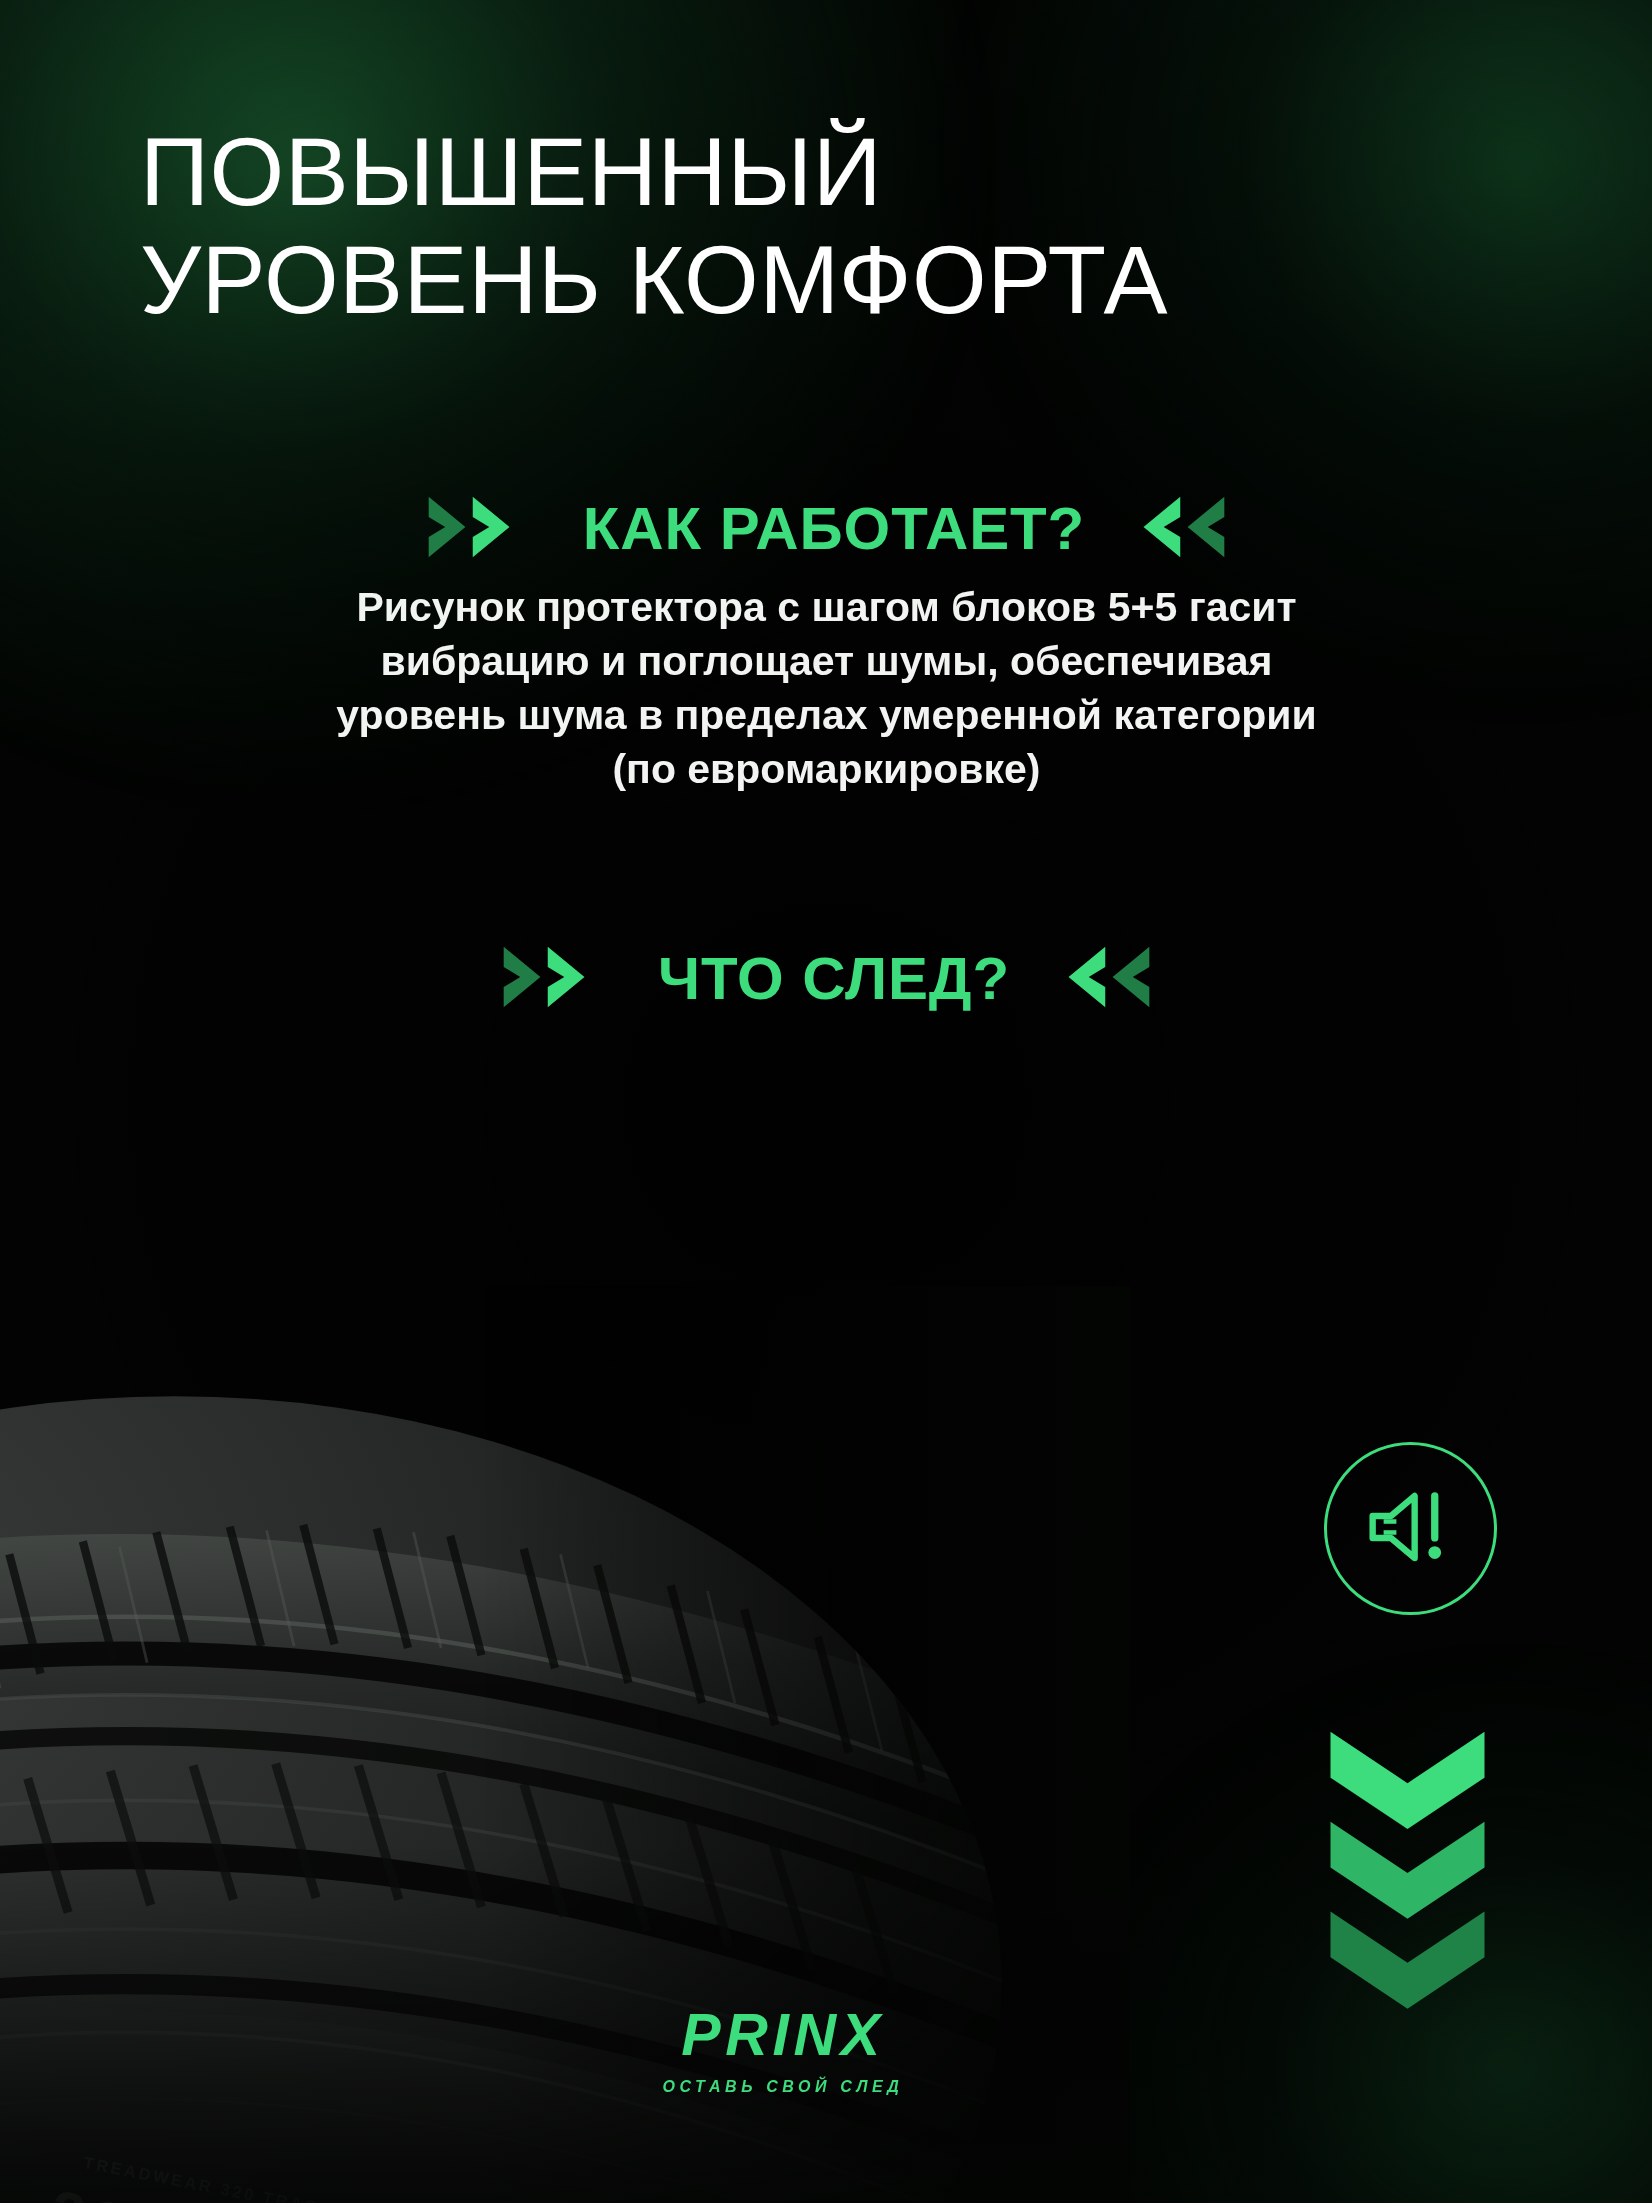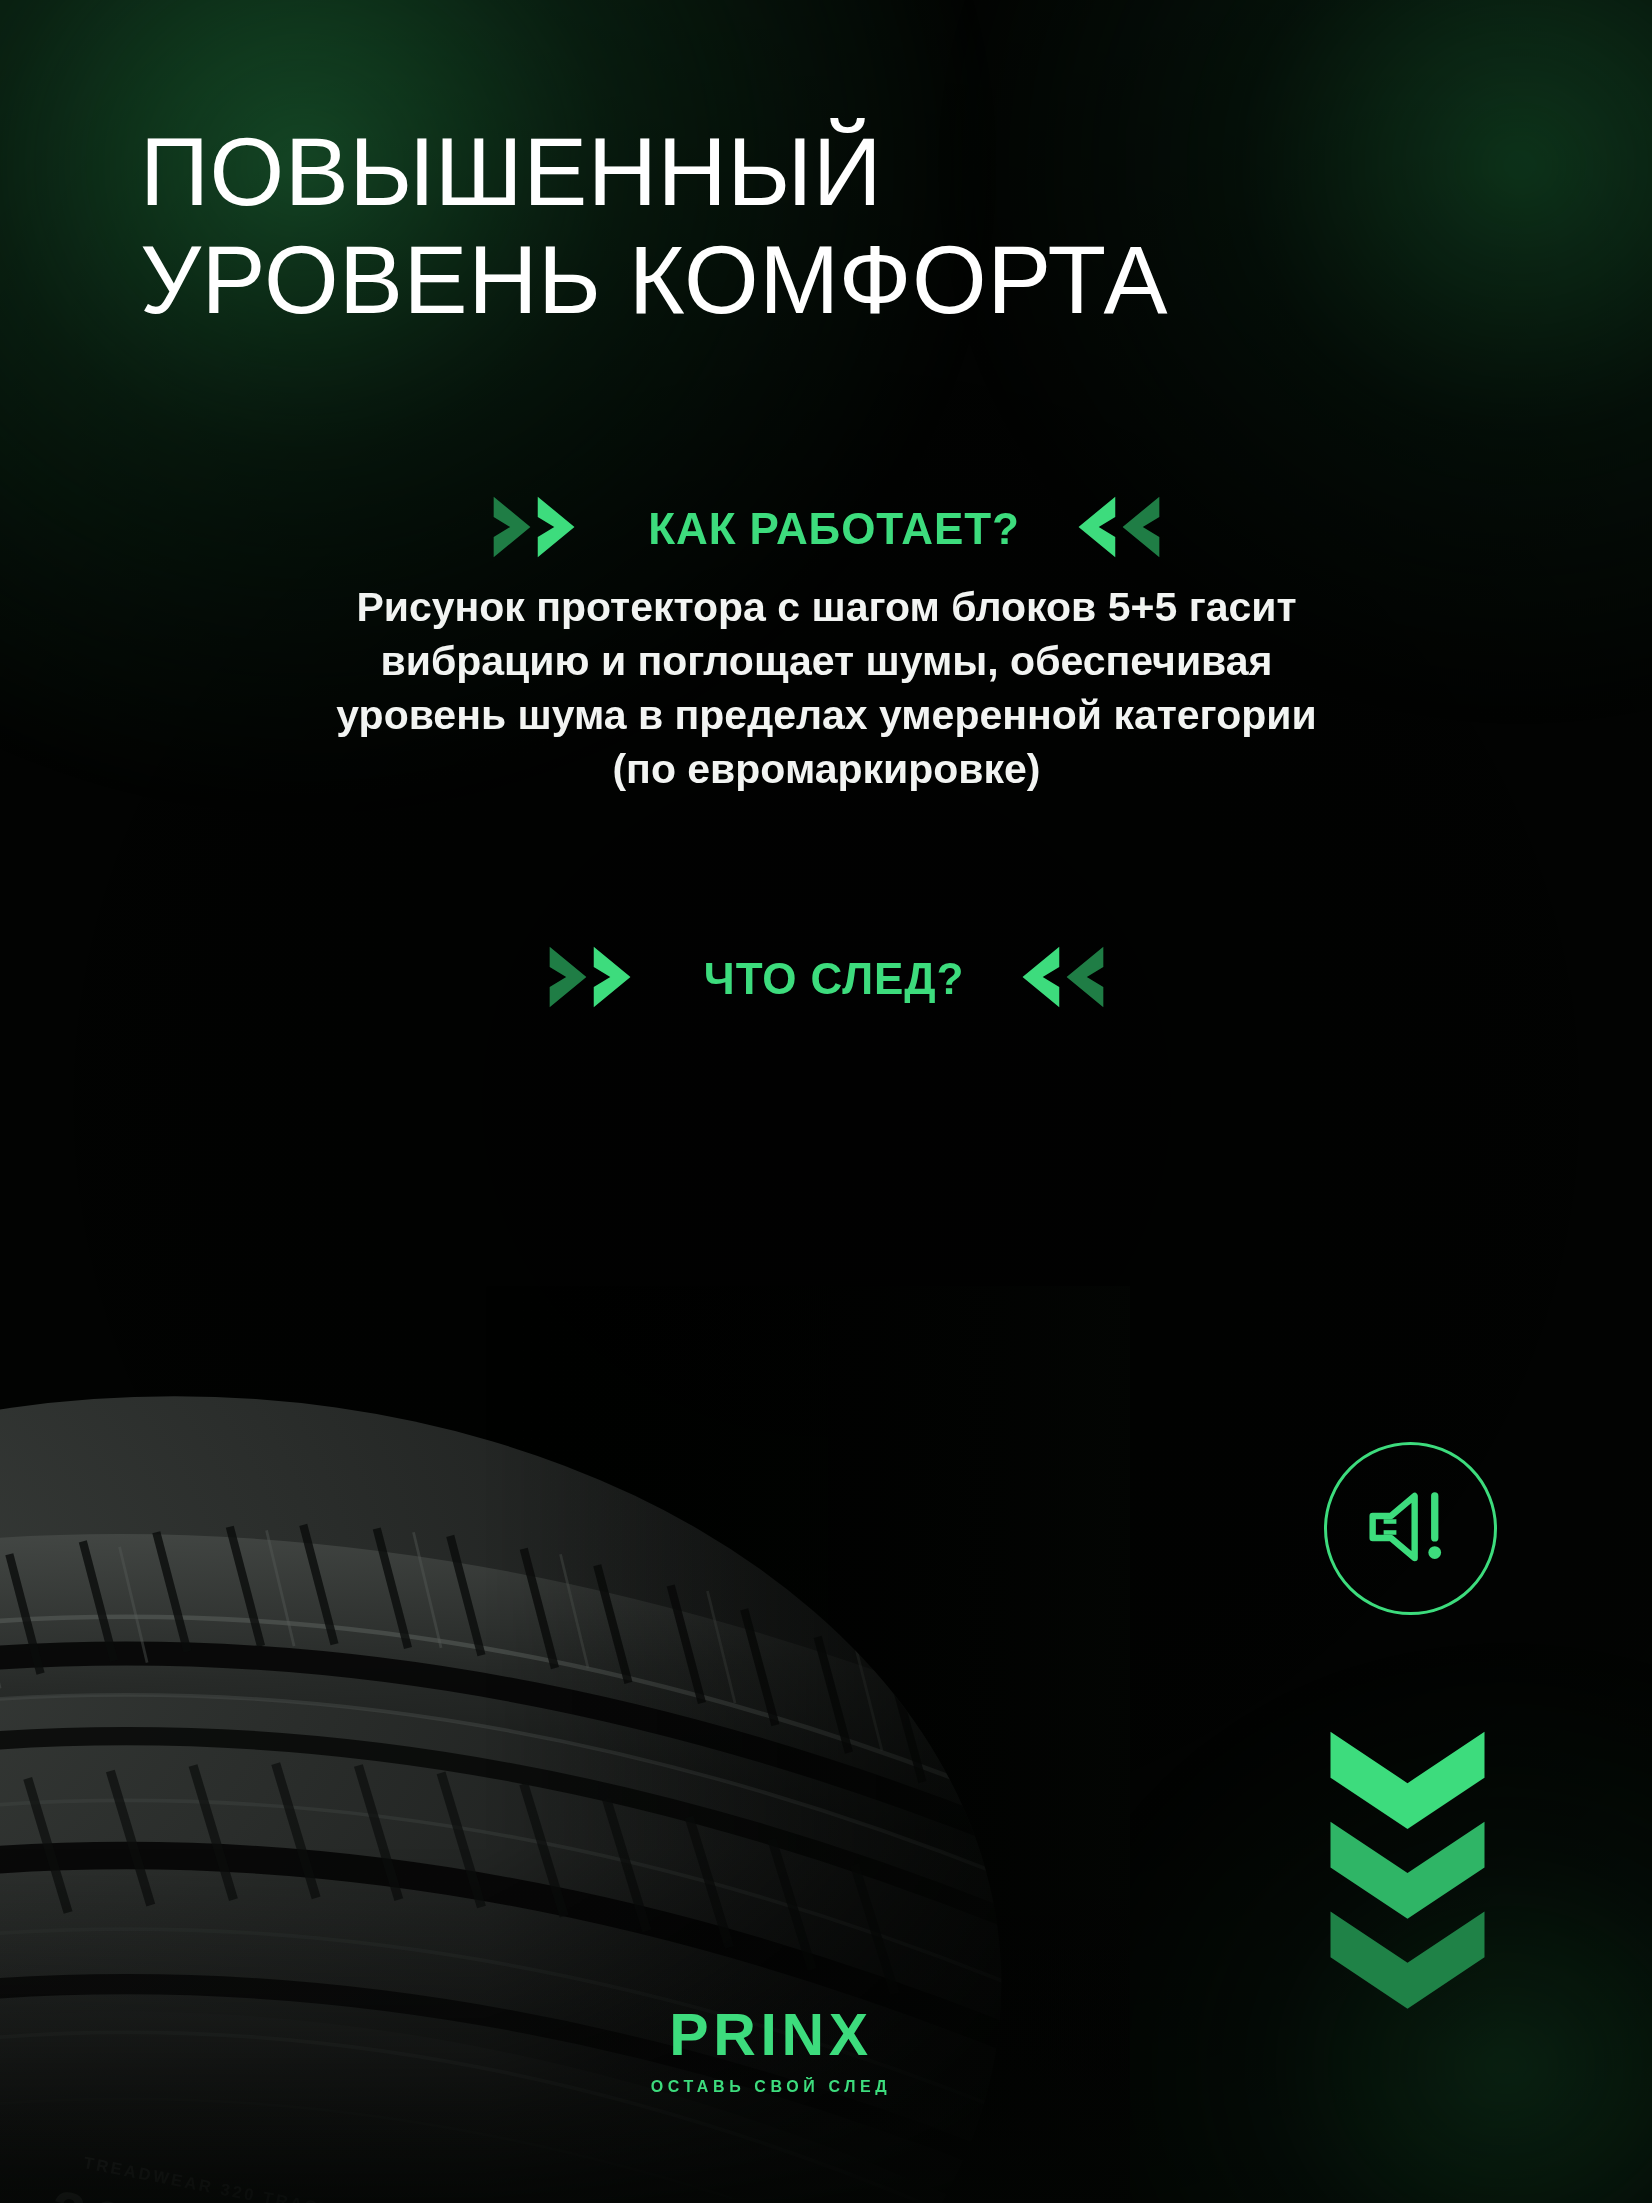--- a/index.html
+++ b/index.html
@@ -95,21 +95,21 @@
 
   .sec-head {
     display: flex;
     align-items: center;
     justify-content: center;
     gap: 42px;
     height: 83px;
   }
   .sec-title {
     color: #3ddc7d;
-    font-size: 44px;
+    font-size: 60px;
     font-weight: 700;
     letter-spacing: 0.9px;
     white-space: nowrap;
     margin-left: 15px;
   }
   .chev {
     display: block;
   }
   .sec-body {
     margin-top: 10px;
@@ -151,25 +151,26 @@
     position: absolute;
     right: 163px;
     top: 1726px;
     width: 165px;
     z-index: 6;
   }
 
   
   .logo-block {
     position: absolute;
-    left: 0;
+    left: 12px;
     bottom: 108px;
     width: 1542px;
     text-align: center;
     z-index: 7;
+    font-style: italic;
   }
   .logo-word {
     display: inline-flex;
     align-items: center;
     justify-content: center;
     color: #3ddc7d;
     font-size: 59px;
     font-weight: 700;
     letter-spacing: 4.6px;
   }

